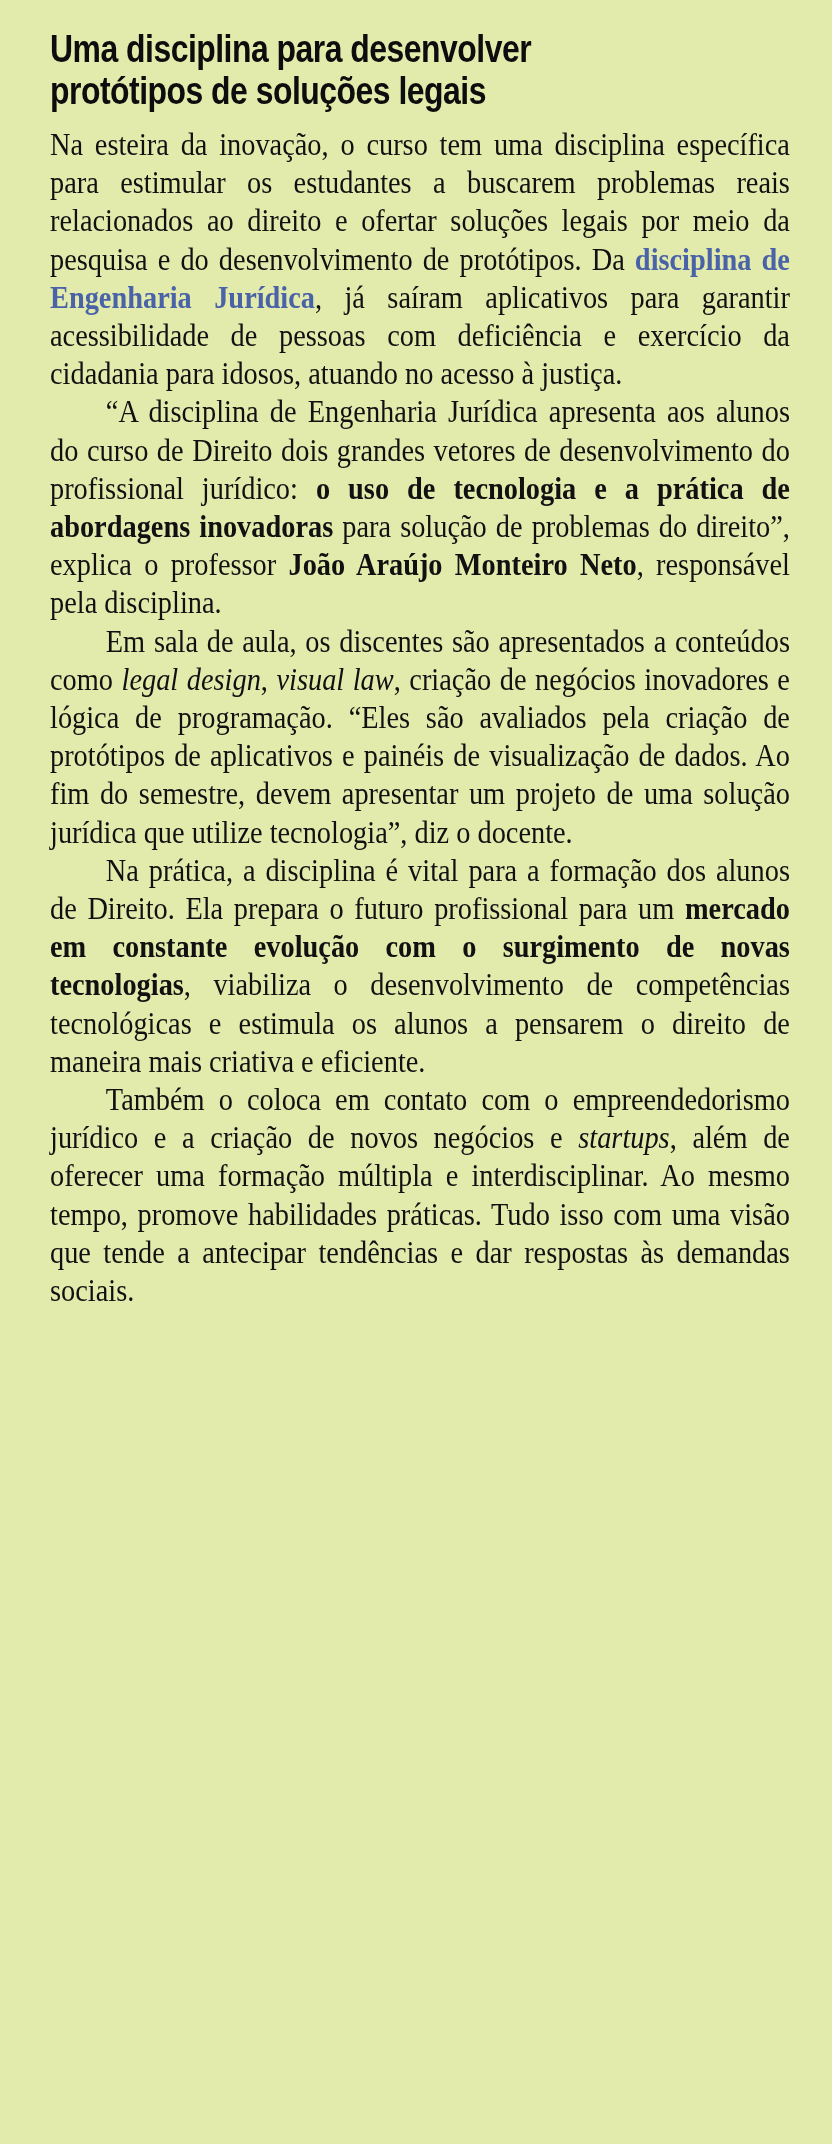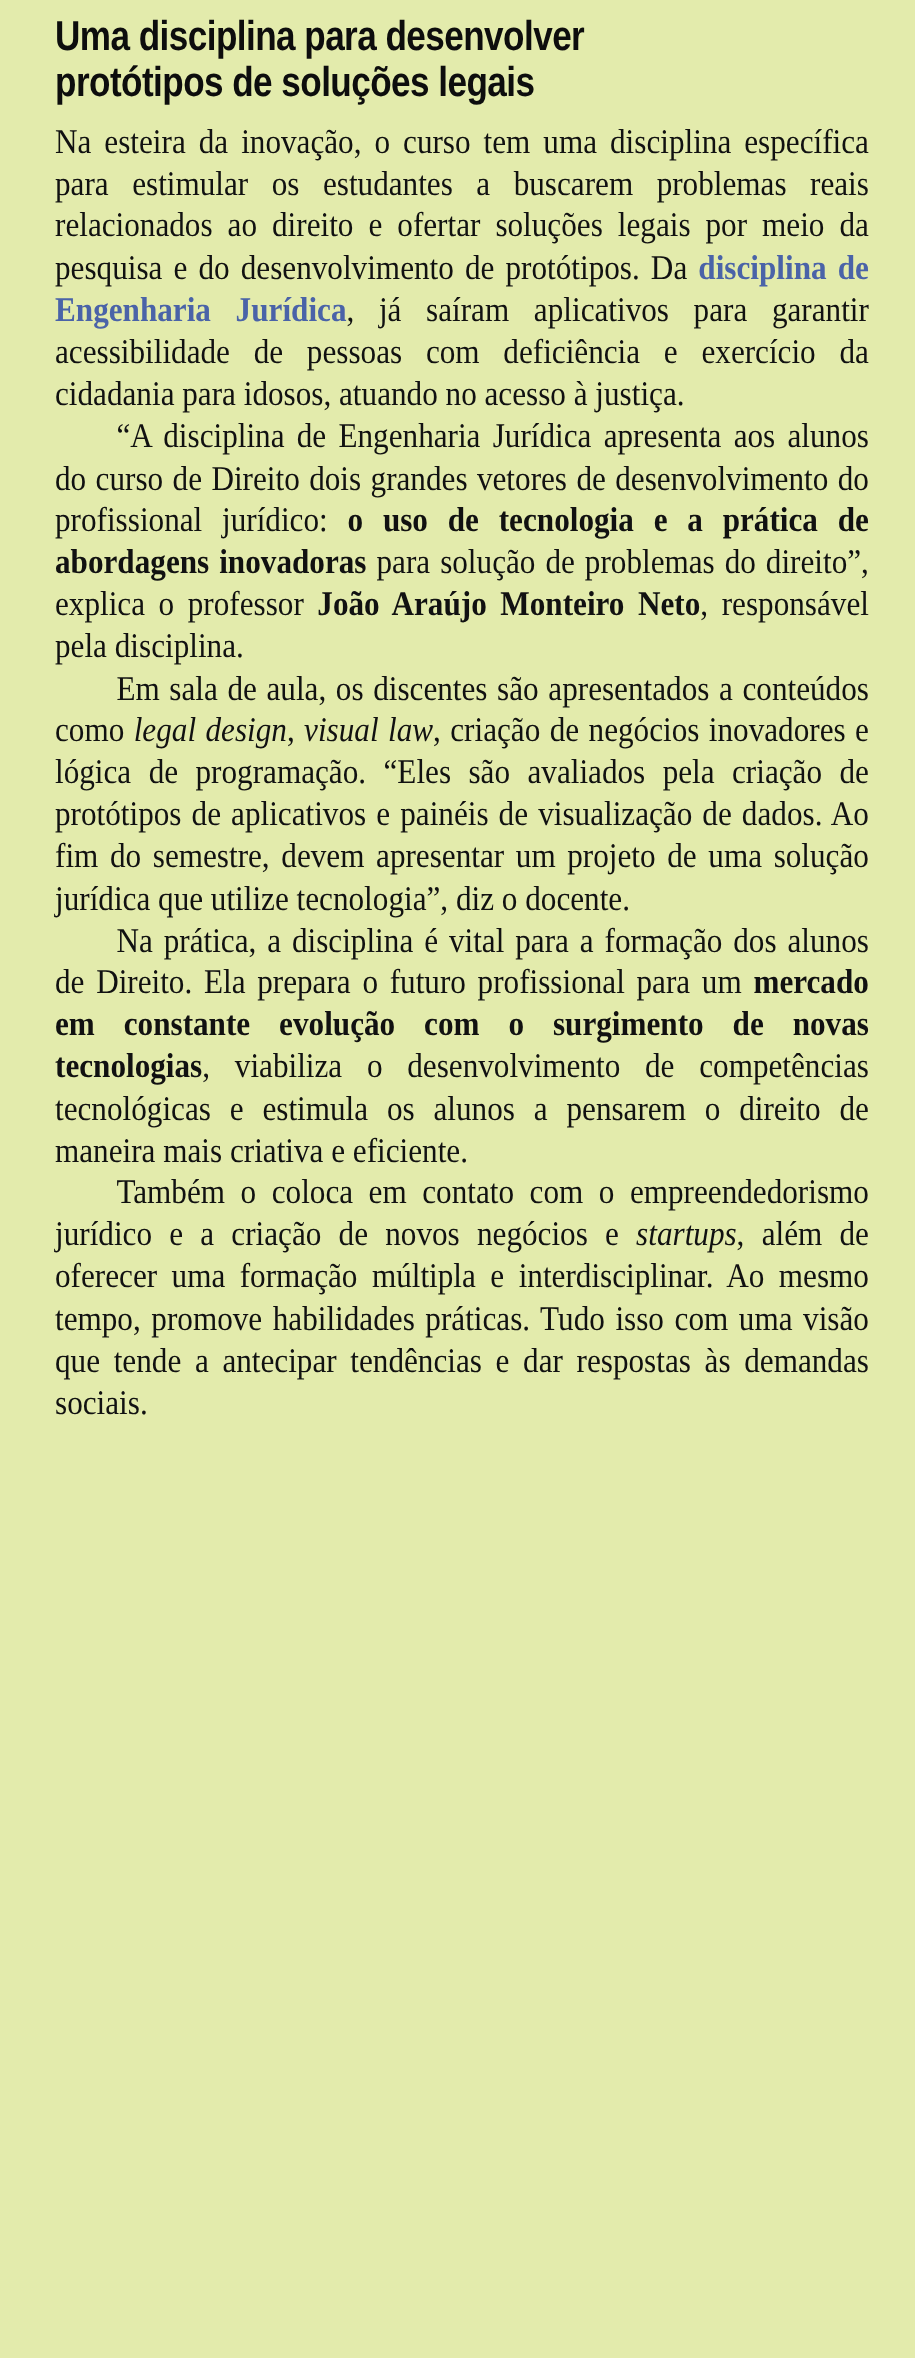--- a/index.html
+++ b/index.html
@@ -12,21 +12,21 @@
     background: #e3ebac;
     font-family: "Liberation Serif", serif;
     color: #111111;
     overflow: hidden;
   }
 
   #article {
     box-sizing: border-box;
     width: 832px;
     height: 2144px;
-    padding: 12px 42px 0 50px;
+    padding: 28px 42px 0 50px;
     background: #e3ebac;
   }
 
   #headline {
     font-family: "Liberation Sans", sans-serif;
     font-weight: 700;
     font-size: 38px;
     line-height: 42px;
     letter-spacing: -0.6px;
     color: #0d0d0d;

